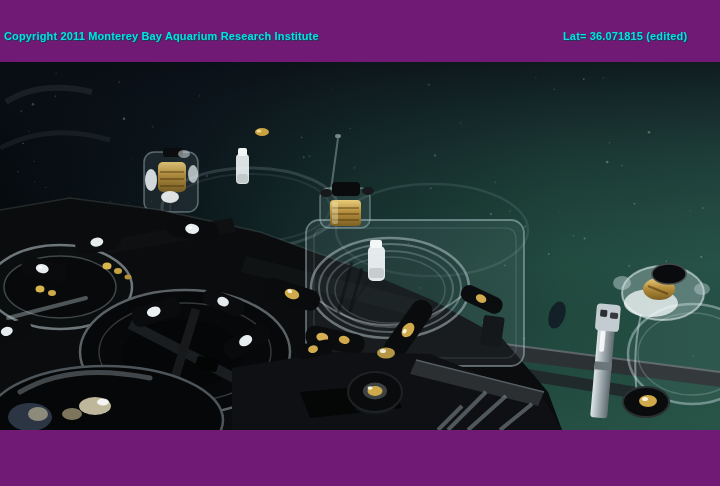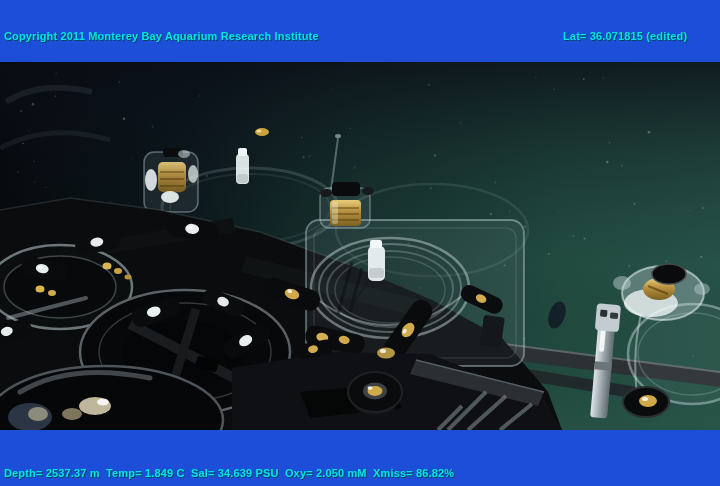--- a/index.html
+++ b/index.html
@@ -1,16 +1,16 @@
 <!DOCTYPE html>
 <html><head>
 <meta charset="utf-8">
 <style>
   html,body{margin:0;padding:0;background:#000;}
-  .screen{position:relative;width:720px;height:486px;background:#1d4ed8;overflow:hidden;
+  .screen{position:relative;width:720px;height:486px;background:#701a75;overflow:hidden;
           font-family:"Liberation Sans",sans-serif;}
   .ovl{position:absolute;color:#00e4e4;font-weight:bold;font-size:11px;line-height:14px;
        white-space:pre;letter-spacing:.15px;text-shadow:1px 1px 0 rgba(0,70,70,.85);}
   #top-left{left:4px;top:1px;}
   #top-right{left:563px;top:1px;}
   #bottom-line{left:4px;top:466px;}
   .video{position:absolute;left:0;top:62px;width:720px;height:368px;}
   .video svg{display:block;}
 </style>
 </head>
@@ -336,14 +336,13 @@
         <ellipse cx="383" cy="289" rx="3" ry="2" fill="rgba(255,255,255,.8)"></ellipse>
         <ellipse cx="375" cy="344" rx="20" ry="9" fill="#131618"></ellipse>
         <ellipse cx="375" cy="330" rx="27" ry="20" fill="#0a0b0c" stroke="#1e2224" stroke-width="2"></ellipse>
         <ellipse cx="375" cy="329" rx="12" ry="8.5" fill="#3c4144"></ellipse>
         <ellipse cx="375" cy="329" rx="7.5" ry="5" fill="#cfa94a"></ellipse>
         <ellipse cx="370" cy="326" rx="2.5" ry="1.8" fill="rgba(255,255,255,.85)"></ellipse>
       </g>
     </svg>
   </div>
 
-  <div class="ovl" id="bottom-line" style="color: rgb(0, 228, 228);">Depth= 2537.37 m  Temp= 1.849 C  Sal= 34.639 PSU  Oxy= 2.050 mM  Xmiss= 86.82%</div>
 </div>
 
 </body></html>

